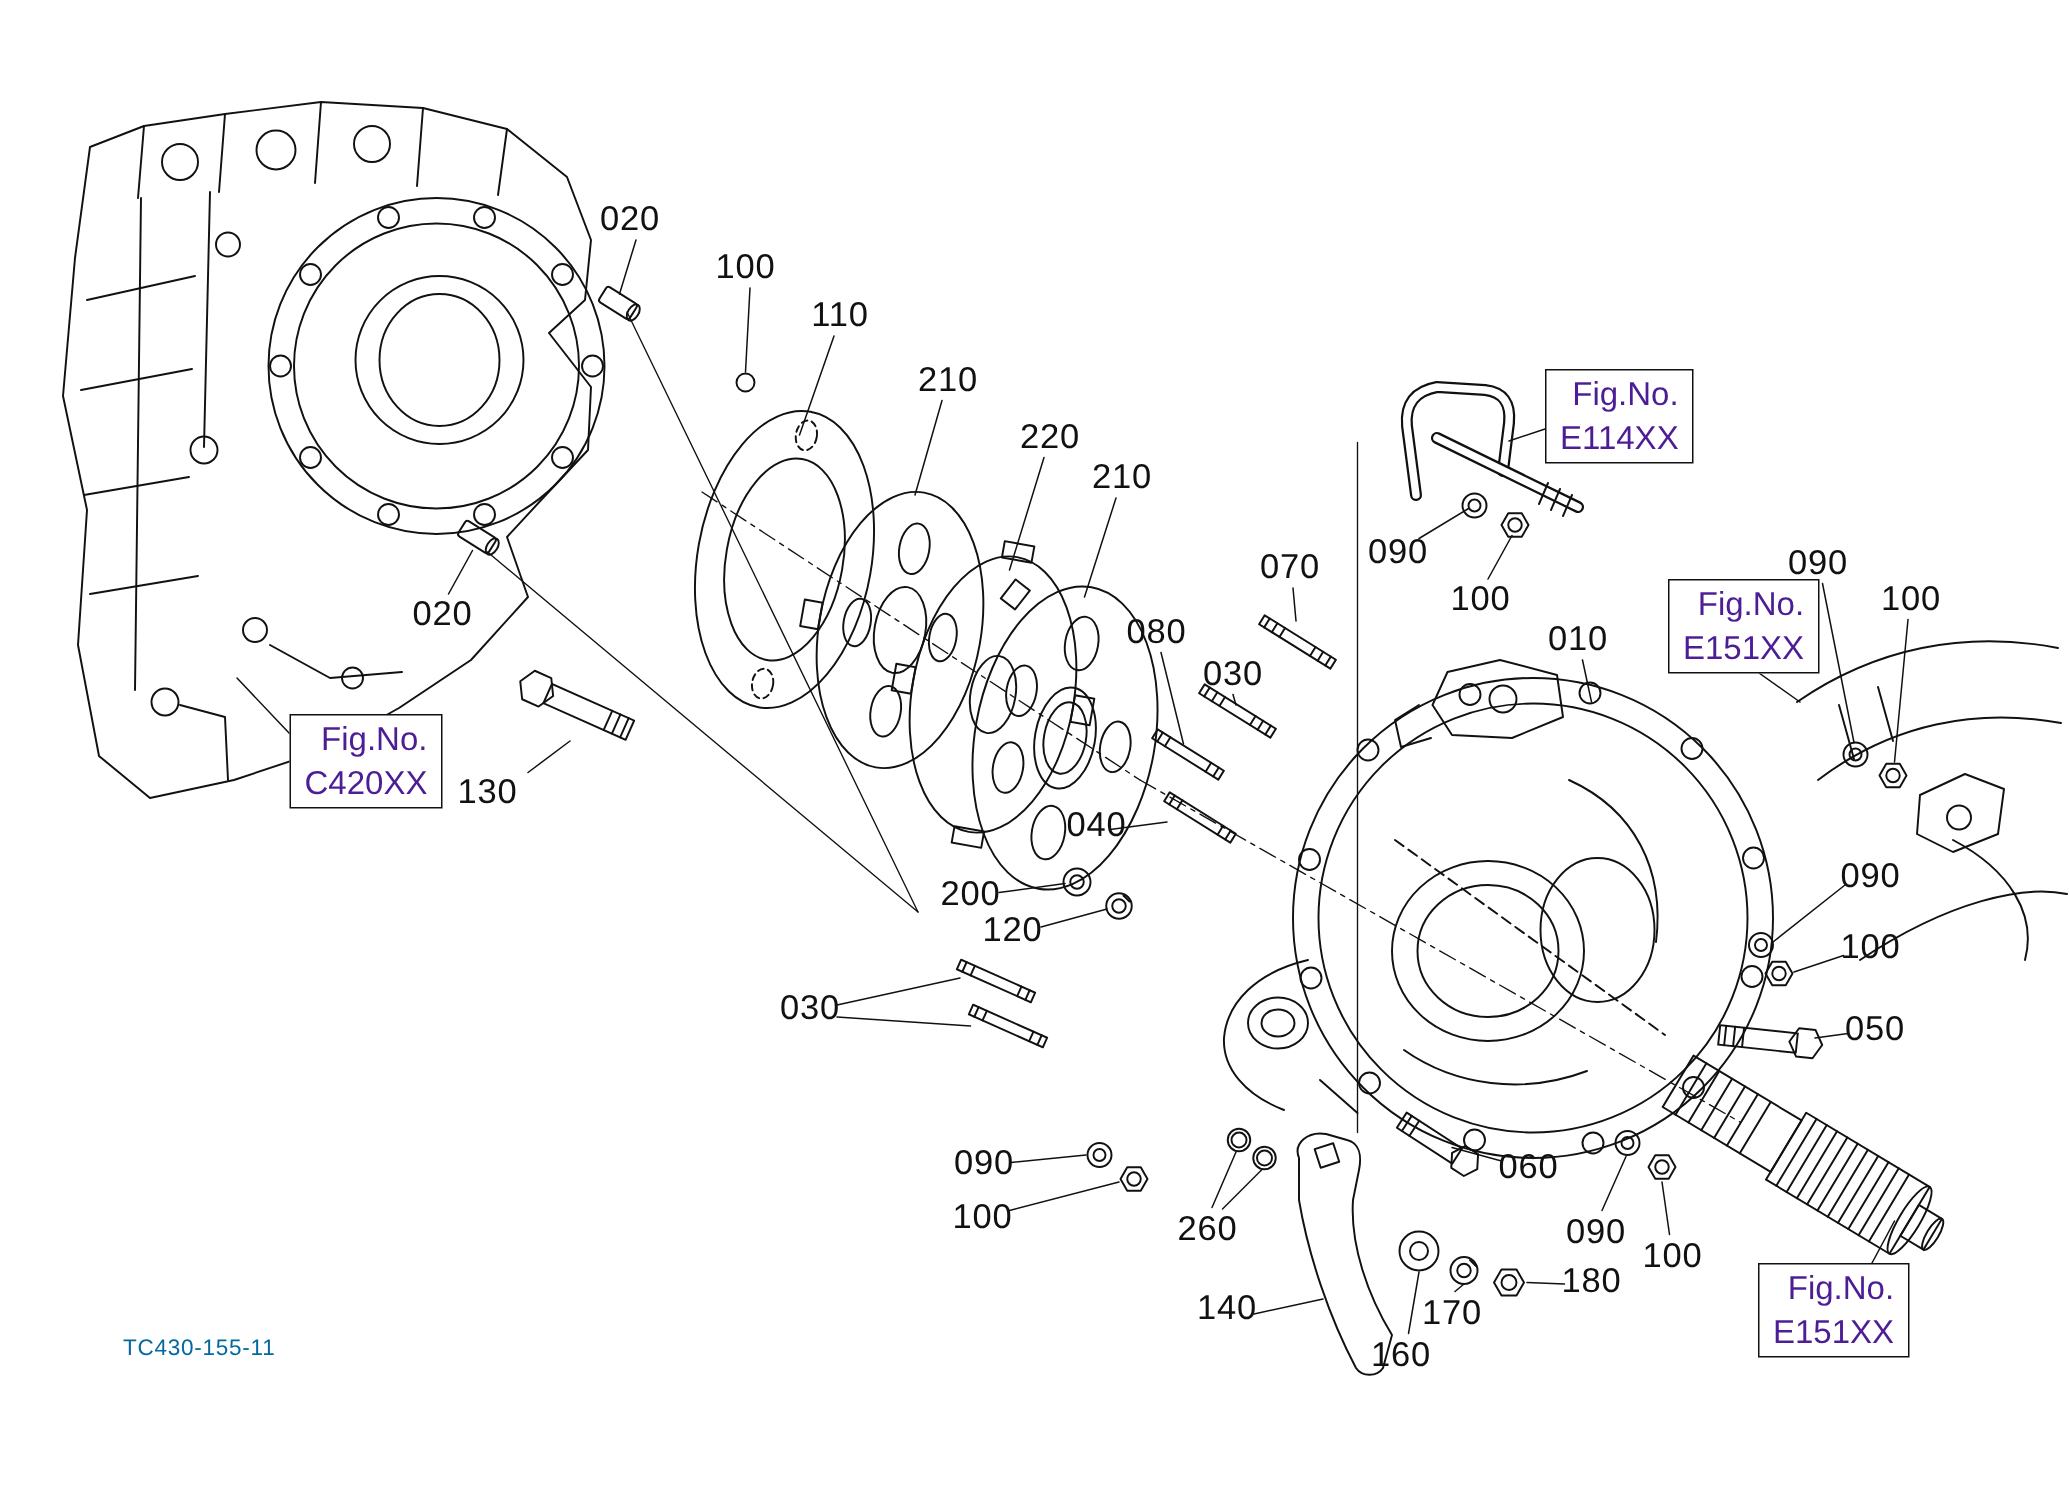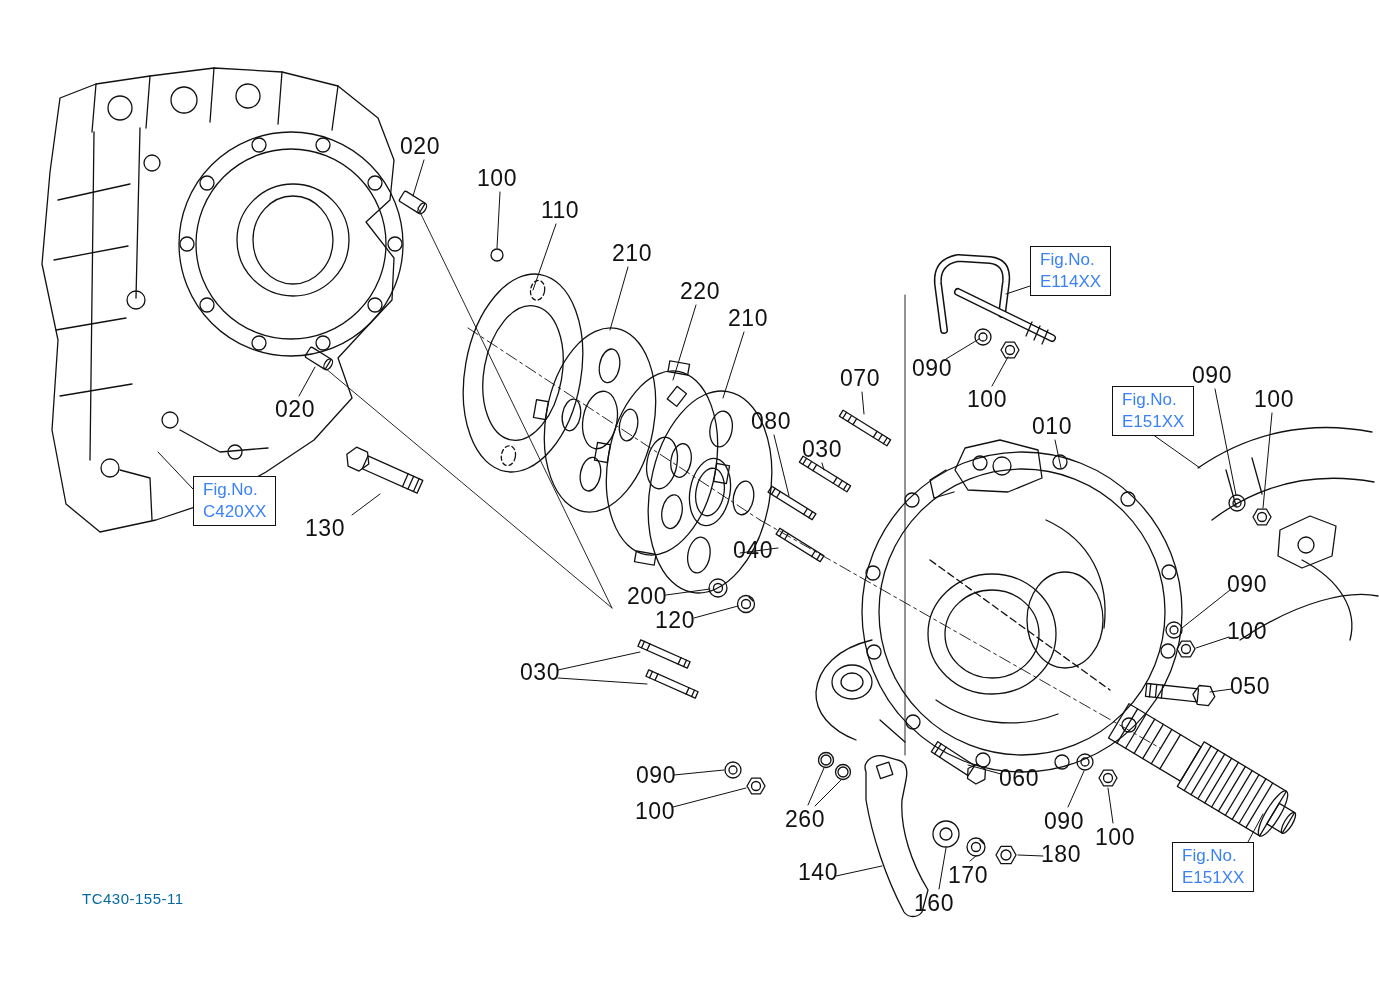--- a/index.html
+++ b/index.html
@@ -9,22 +9,22 @@
     background:#ffffff; overflow:hidden; color:#111;
   }
   svg.art { position:absolute; left:0; top:0; }
   .part-label {
     position:absolute; transform:translate(-50%,-50%);
     font-size:23px; letter-spacing:0.5px; color:#111; white-space:nowrap;
     user-select:none;
   }
   .fig-box {
     position:absolute; border:1.7px solid #111; background:#fff;
-    padding:2px 9px; text-align:left; font-size:17px; line-height:1.3;
-    color:#3b82f6; white-space:nowrap;
+    padding:2px 9px; text-align:right; font-size:22px; line-height:1.3;
+    color:#4c1d95; white-space:nowrap;
   }
   .drawing-number {
     position:absolute; font-size:15px; letter-spacing:0.5px; color:#0369a1;
   }
 </style>
 </head>
 <body>
 
 <div class="canvas">
 
@@ -393,21 +393,21 @@
   <div class="part-label" style="left:860px;top:378px">070</div>
   <div class="part-label" style="left:932px;top:368px">090</div>
   <div class="part-label" style="left:987px;top:399px">100</div>
   <div class="part-label" style="left:822px;top:449px">030</div>
   <div class="part-label" style="left:771px;top:421px">080</div>
   <div class="part-label" style="left:1052px;top:426px">010</div>
   <div class="part-label" style="left:1212px;top:375px">090</div>
   <div class="part-label" style="left:1274px;top:399px">100</div>
   <div class="part-label" style="left:295px;top:409px">020</div>
   <div class="part-label" style="left:325px;top:528px">130</div>
-  <div class="part-label" style="left:753px;top:550px">040</div>
+  <div class="part-label" style="left:731px;top:550px">040</div>
   <div class="part-label" style="left:647px;top:596px">200</div>
   <div class="part-label" style="left:675px;top:620px">120</div>
   <div class="part-label" style="left:1247px;top:584px">090</div>
   <div class="part-label" style="left:1247px;top:631px">100</div>
   <div class="part-label" style="left:540px;top:672px">030</div>
   <div class="part-label" style="left:1250px;top:686px">050</div>
   <div class="part-label" style="left:1019px;top:778px">060</div>
   <div class="part-label" style="left:656px;top:775px">090</div>
   <div class="part-label" style="left:655px;top:811px">100</div>
   <div class="part-label" style="left:805px;top:819px">260</div>

